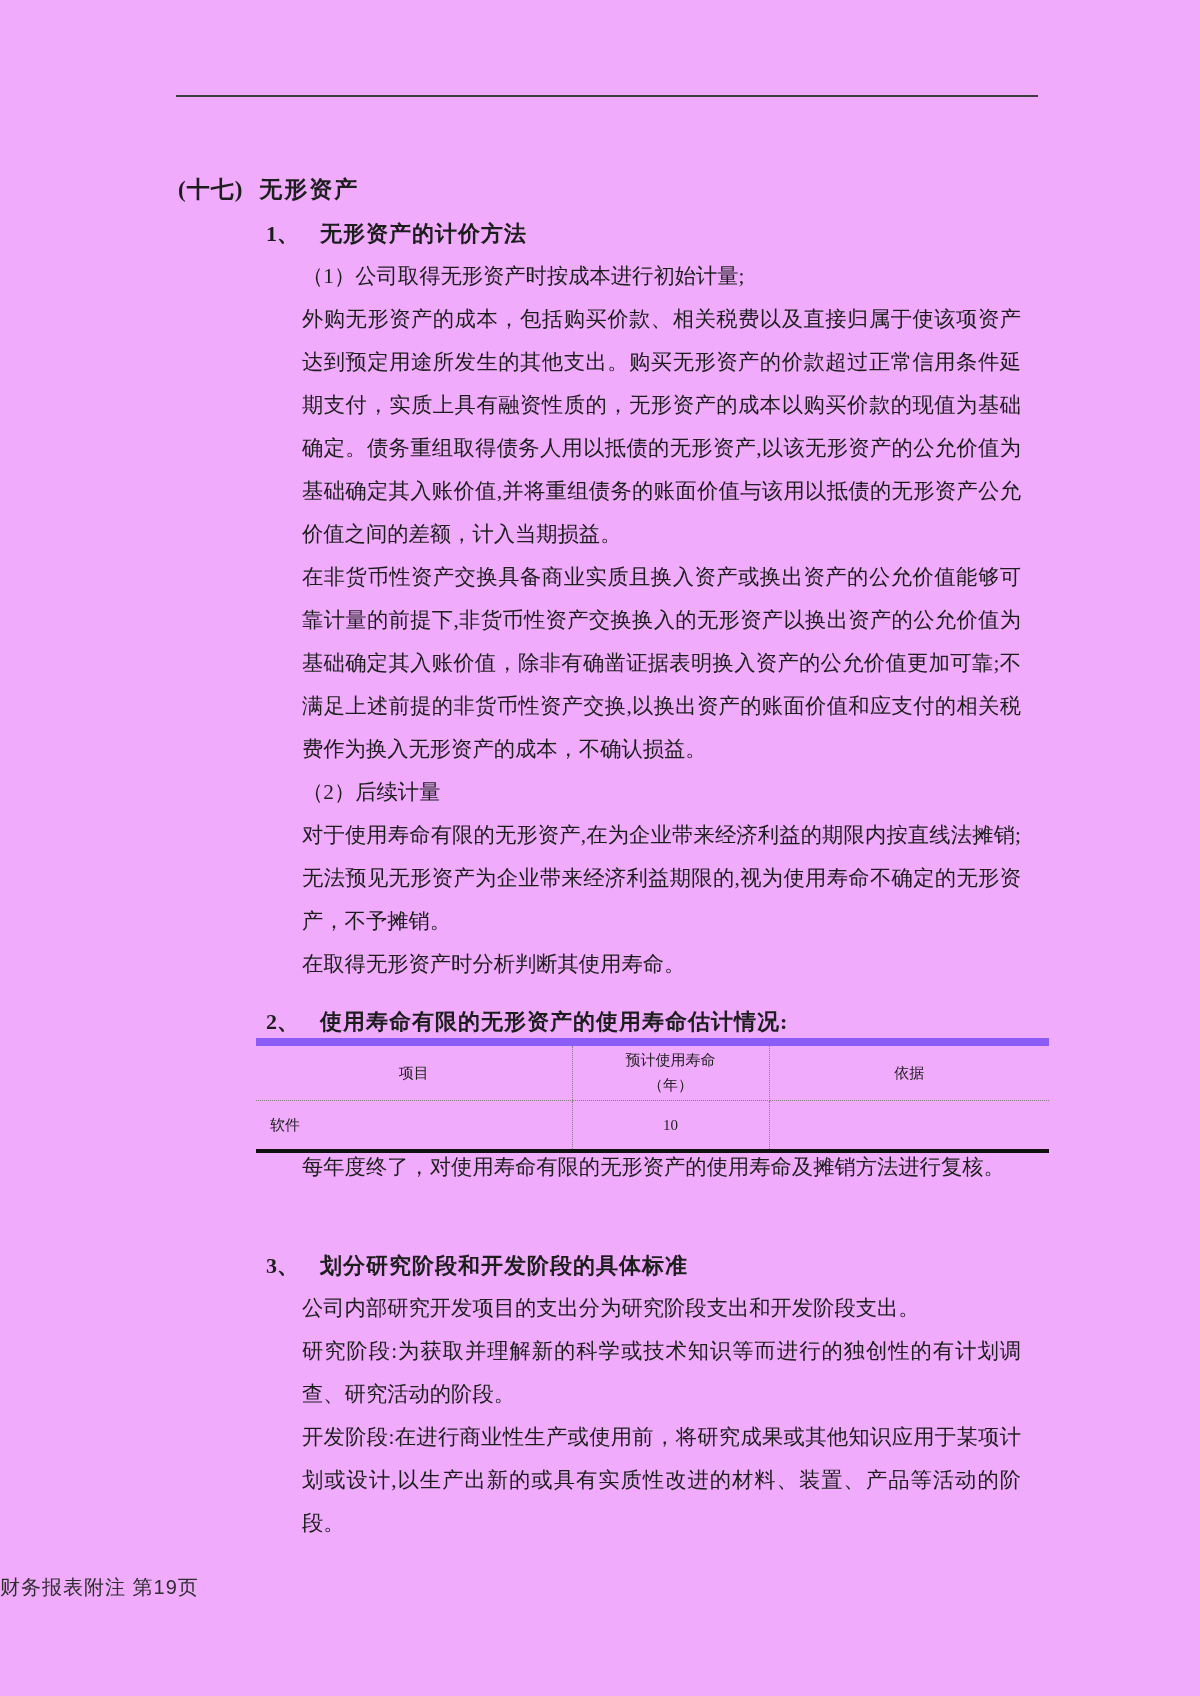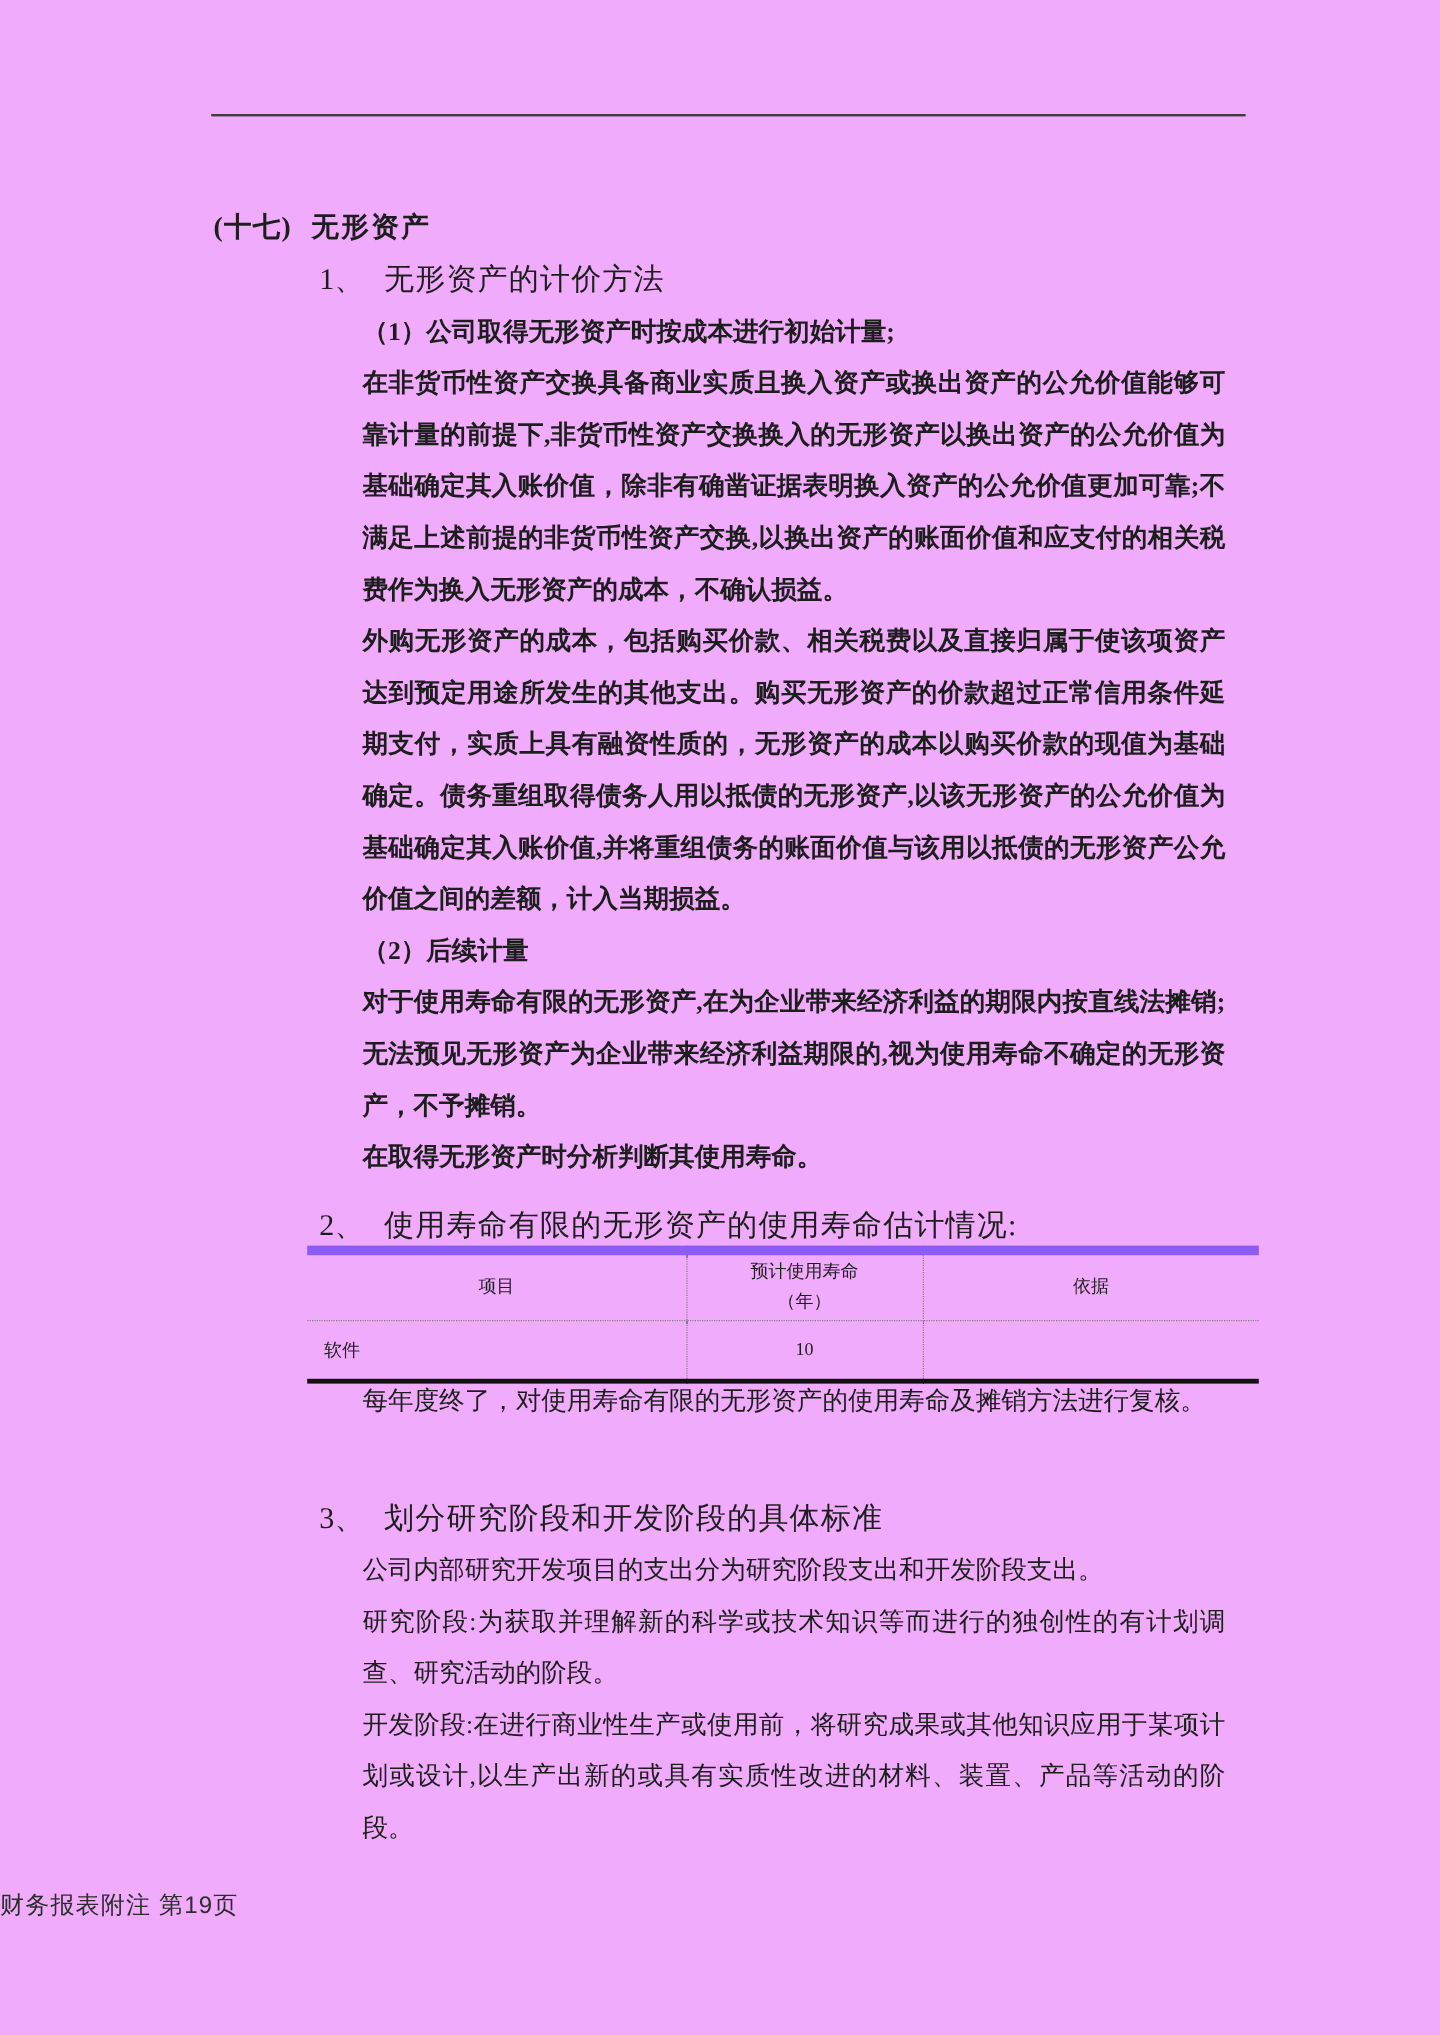--- a/index.html
+++ b/index.html
@@ -18,21 +18,21 @@
   .sec-heading{
     position:absolute;left:178px;top:168px;
     height:43px;line-height:43px;
     font-size:23px;font-weight:700;letter-spacing:1px;
     white-space:nowrap;
   }
   .sec-heading .sec-title{margin-left:16px;letter-spacing:2px;}
   .sub-heading{
     position:absolute;left:266px;
     height:43px;line-height:43px;
-    font-size:25px;font-weight:400;
+    font-size:22px;font-weight:700;
     white-space:nowrap;
   }
   .sub-heading .marker{display:inline-block;width:54px;letter-spacing:0;}
   .sub-heading .sub-title{letter-spacing:1px;}
   .body-block{
     position:absolute;left:302px;width:719px;
   }
   .body-block p{
     margin:0;padding:0;
     font-size:21.3px;line-height:43px;
@@ -74,24 +74,24 @@
 
   <div class="top-rule"></div>
 
   <div class="sec-heading">
     <span class="sec-number">(十七)</span><span class="sec-title">无形资产</span>
   </div>
 
   <div class="sub-heading" style="top:212px;">
     <span class="marker">1、</span><span class="sub-title">无形资产的计价方法</span>
   </div>
-  <div class="body-block" style="top:255px;font-weight:bold;">
+  <div class="body-block" style="top:255px;">
     <p>（1）公司取得无形资产时按成本进行初始计量;</p>
+    <p>外购无形资产的成本，包括购买价款、相关税费以及直接归属于使该项资产达到预定用途所发生的其他支出。购买无形资产的价款超过正常信用条件延期支付，实质上具有融资性质的，无形资产的成本以购买价款的现值为基础确定。债务重组取得债务人用以抵债的无形资产,以该无形资产的公允价值为基础确定其入账价值,并将重组债务的账面价值与该用以抵债的无形资产公允价值之间的差额，计入当期损益。</p>
     <p>在非货币性资产交换具备商业实质且换入资产或换出资产的公允价值能够可靠计量的前提下,非货币性资产交换换入的无形资产以换出资产的公允价值为基础确定其入账价值，除非有确凿证据表明换入资产的公允价值更加可靠;不满足上述前提的非货币性资产交换,以换出资产的账面价值和应支付的相关税费作为换入无形资产的成本，不确认损益。</p>
-    <p>外购无形资产的成本，包括购买价款、相关税费以及直接归属于使该项资产达到预定用途所发生的其他支出。购买无形资产的价款超过正常信用条件延期支付，实质上具有融资性质的，无形资产的成本以购买价款的现值为基础确定。债务重组取得债务人用以抵债的无形资产,以该无形资产的公允价值为基础确定其入账价值,并将重组债务的账面价值与该用以抵债的无形资产公允价值之间的差额，计入当期损益。</p>
     <p>（2）后续计量</p>
     <p>对于使用寿命有限的无形资产,在为企业带来经济利益的期限内按直线法摊销;无法预见无形资产为企业带来经济利益期限的,视为使用寿命不确定的无形资产，不予摊销。</p>
     <p>在取得无形资产时分析判断其使用寿命。</p>
   </div>
 
   <div class="sub-heading" style="top:1000px;">
     <span class="marker">2、</span><span class="sub-title">使用寿命有限的无形资产的使用寿命估计情况:</span>
   </div>
 
   <table class="life-table">

